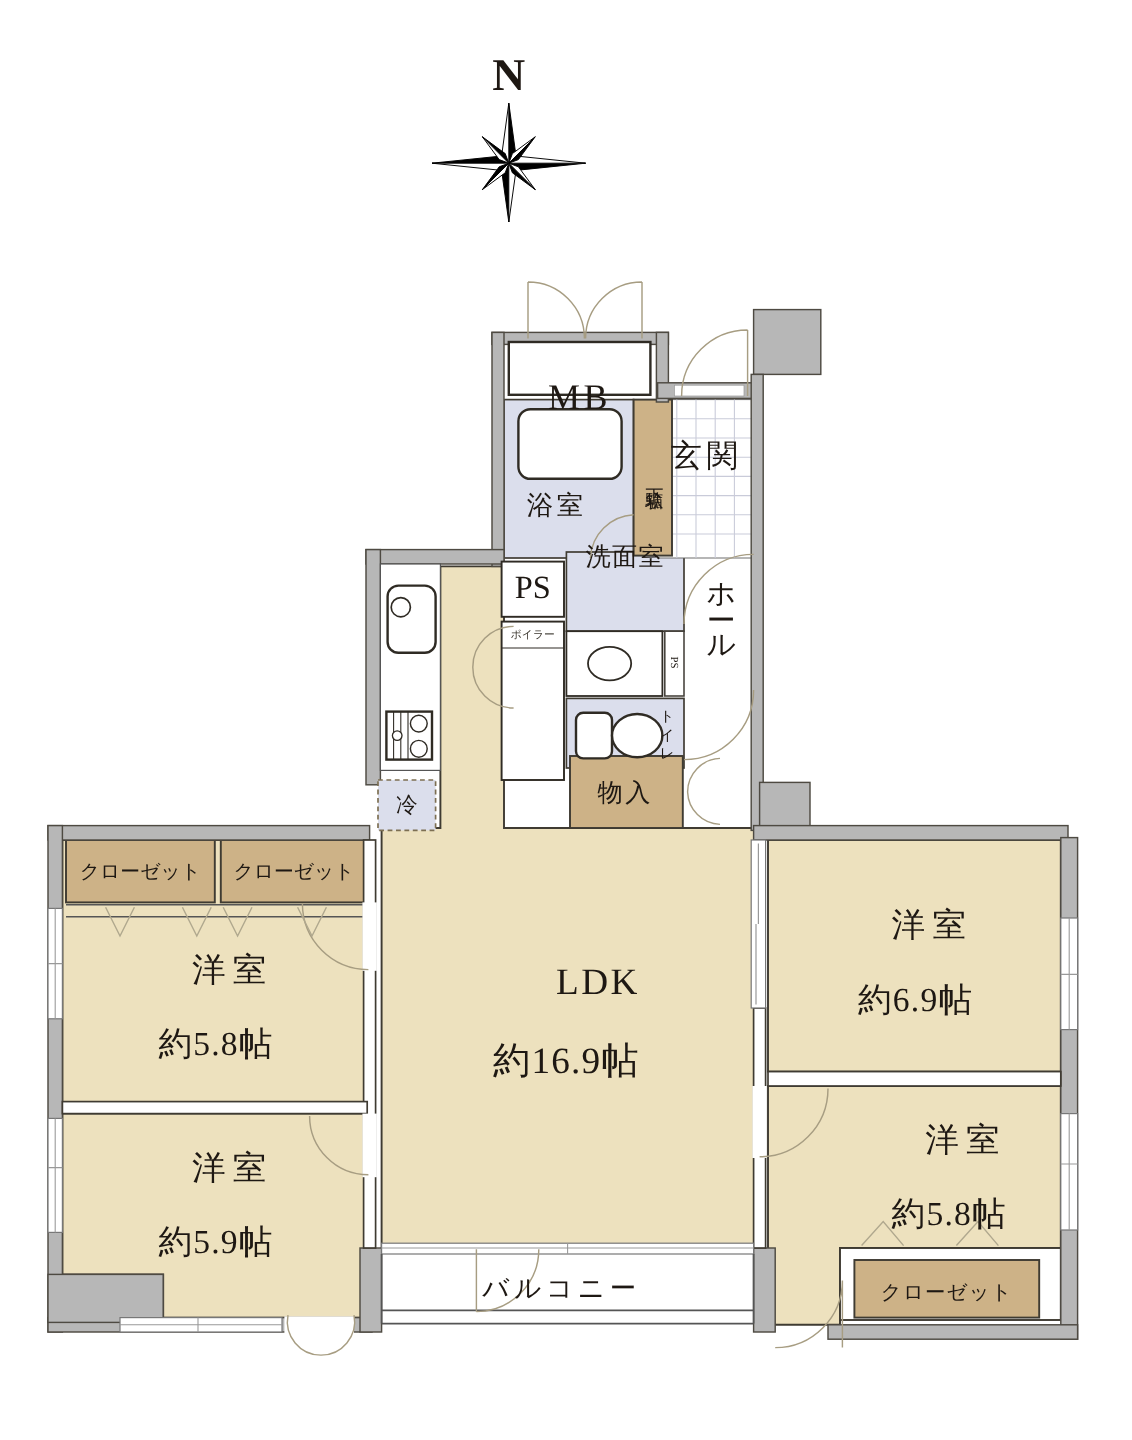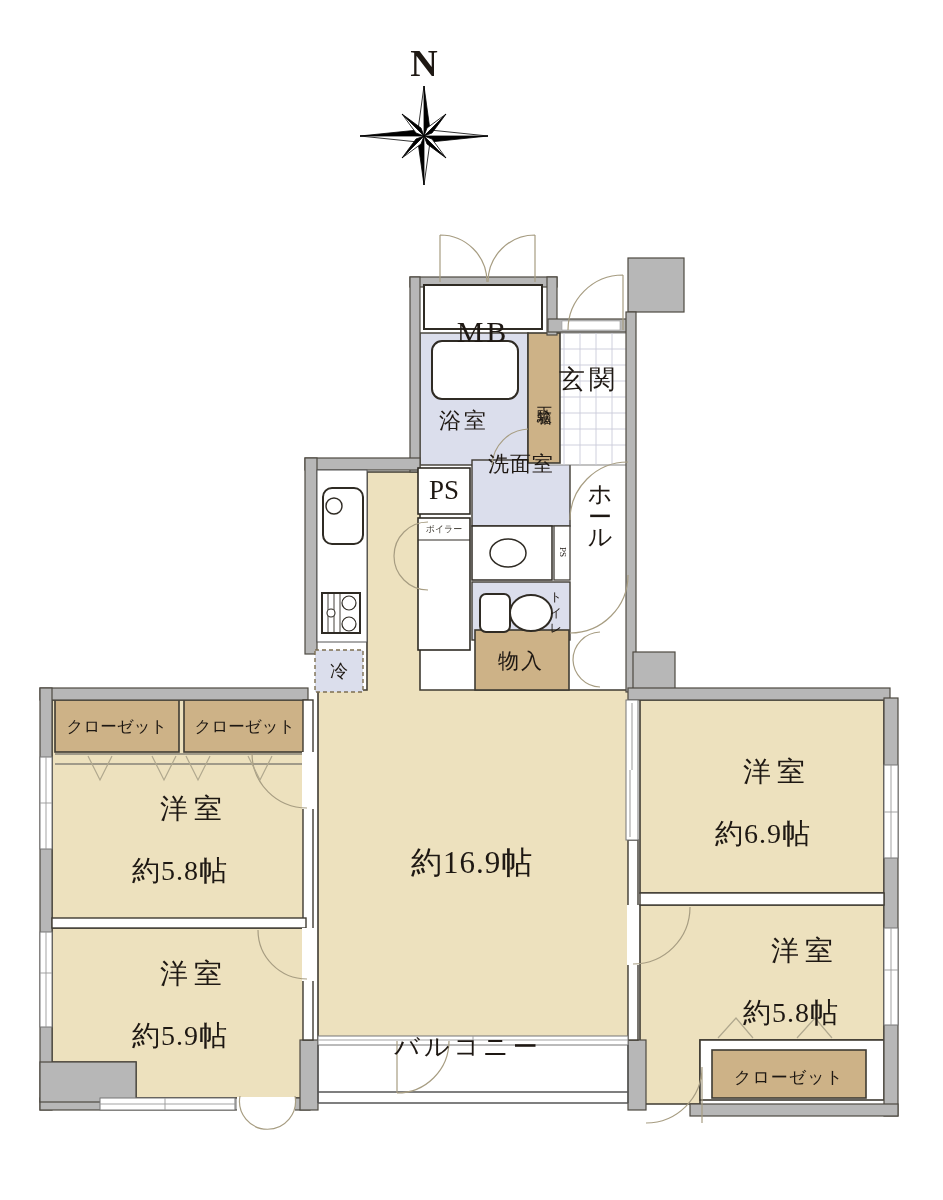--- a/index.html
+++ b/index.html
@@ -257,35 +257,36 @@
   <div class="label" style="left:117px;top:727px;font-size:16.5px;">クローゼット</div>
 
   <div class="label" style="left:245px;top:727px;font-size:16.5px;">クローゼット</div>
 
   <div class="room-label" style="left:180px;top:840px;font-size:28px;">
     <div class="rname">洋室</div>
     <div class="rarea">約5.8帖</div>
   </div>
 
   <div class="room-label" style="left:472px;top:851px;font-size:31px;">
+    <div class="rname" style="letter-spacing:2px;">LDK</div>
     <div class="rarea">約16.9帖</div>
   </div>
 
   <div class="room-label" style="left:763px;top:803px;font-size:28px;">
     <div class="rname">洋室</div>
     <div class="rarea">約6.9帖</div>
   </div>
 
   <div class="room-label" style="left:180px;top:1005px;font-size:28px;">
     <div class="rname">洋室</div>
     <div class="rarea">約5.9帖</div>
   </div>
 
   <div class="room-label" style="left:791px;top:982px;font-size:28px;">
     <div class="rname">洋室</div>
     <div class="rarea">約5.8帖</div>
   </div>
 
   <div class="label" style="left:789px;top:1077px;font-size:17px;letter-spacing:1px;">クローゼット</div>
 
-  <div class="label" style="left:468px;top:1046px;font-size:25px;letter-spacing:4px;">バルコニー</div>
+  <div class="label" style="left:468px;top:1074px;font-size:22px;letter-spacing:4px;">バルコニー</div>
 
 </div>
 
 </body></html>

